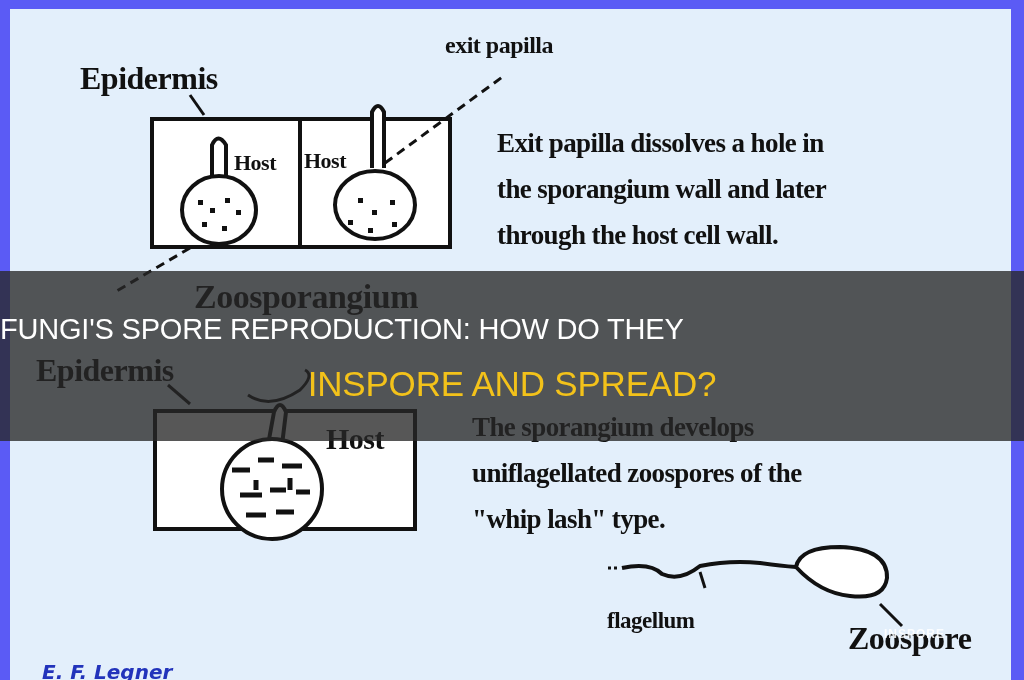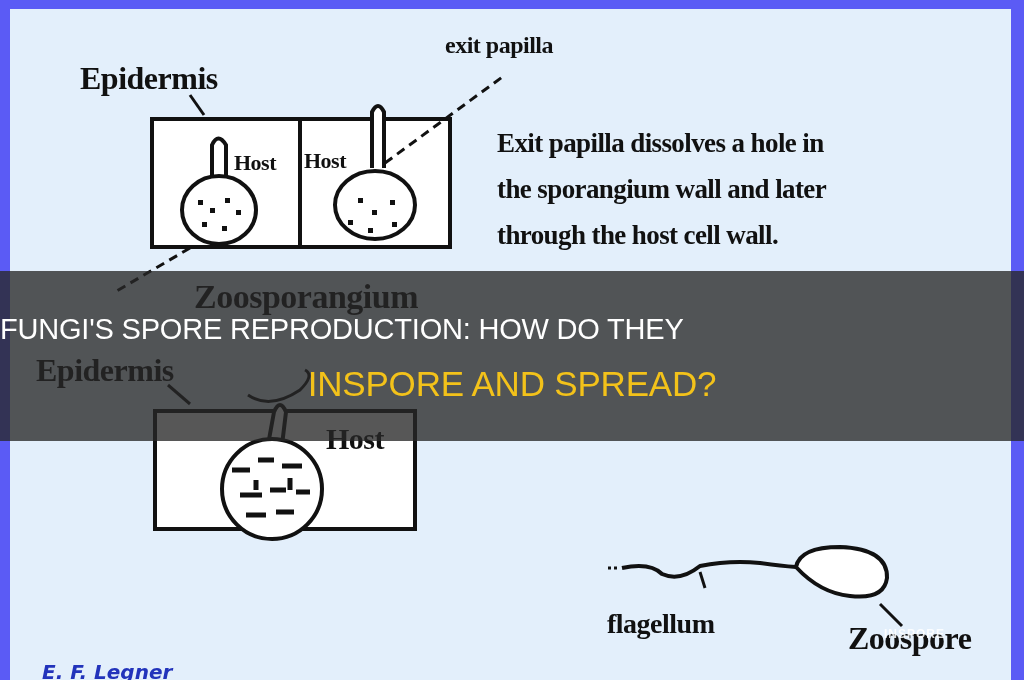--- a/index.html
+++ b/index.html
@@ -76,21 +76,24 @@
   <div class="lbl" style="left:445px; top:32px; font-size:24px;">exit papilla</div>
   <div class="lbl" style="left:234px; top:150px; font-size:22px;">Host</div>
   <div class="lbl" style="left:304px; top:148px; font-size:22px;">Host</div>
   <div class="lbl" style="left:150px; top:278px; font-size:34px;margin-left:44px;">Zoosporangium</div>
   <div class="desc" style="left:497px; top:120px;">Exit papilla dissolves a hole in
 the sporangium wall and later
 through the host cell wall.</div>
 
   <div class="lbl" style="left:36px; top:352px; font-size:32px;">Epidermis</div>
   <div class="lbl" style="left:326px; top:422px; font-size:30px;">Host</div>
-  <div class="lbl" style="left:607px; top:608px; font-size:28px;">flagellum</div>
+  <div class="desc" style="left:472px; top:404px;">The sporangium develops
+uniflagellated zoospores of the
+"whip lash" type.</div>
+  <div class="lbl" style="left:607px; top:608px; font-size:23px;">flagellum</div>
   <div class="lbl" style="left:848px; top:620px; font-size:32px;">Zoospore</div>
 
   <div class="credit">E. F. Legner</div>
 
   <div class="band"></div>
   <div class="title1">FUNGI'S SPORE REPRODUCTION: HOW DO THEY</div>
   <div class="title2">INSPORE AND SPREAD?</div>
 
   <div class="watermark">INSPORE</div>
 </div>

